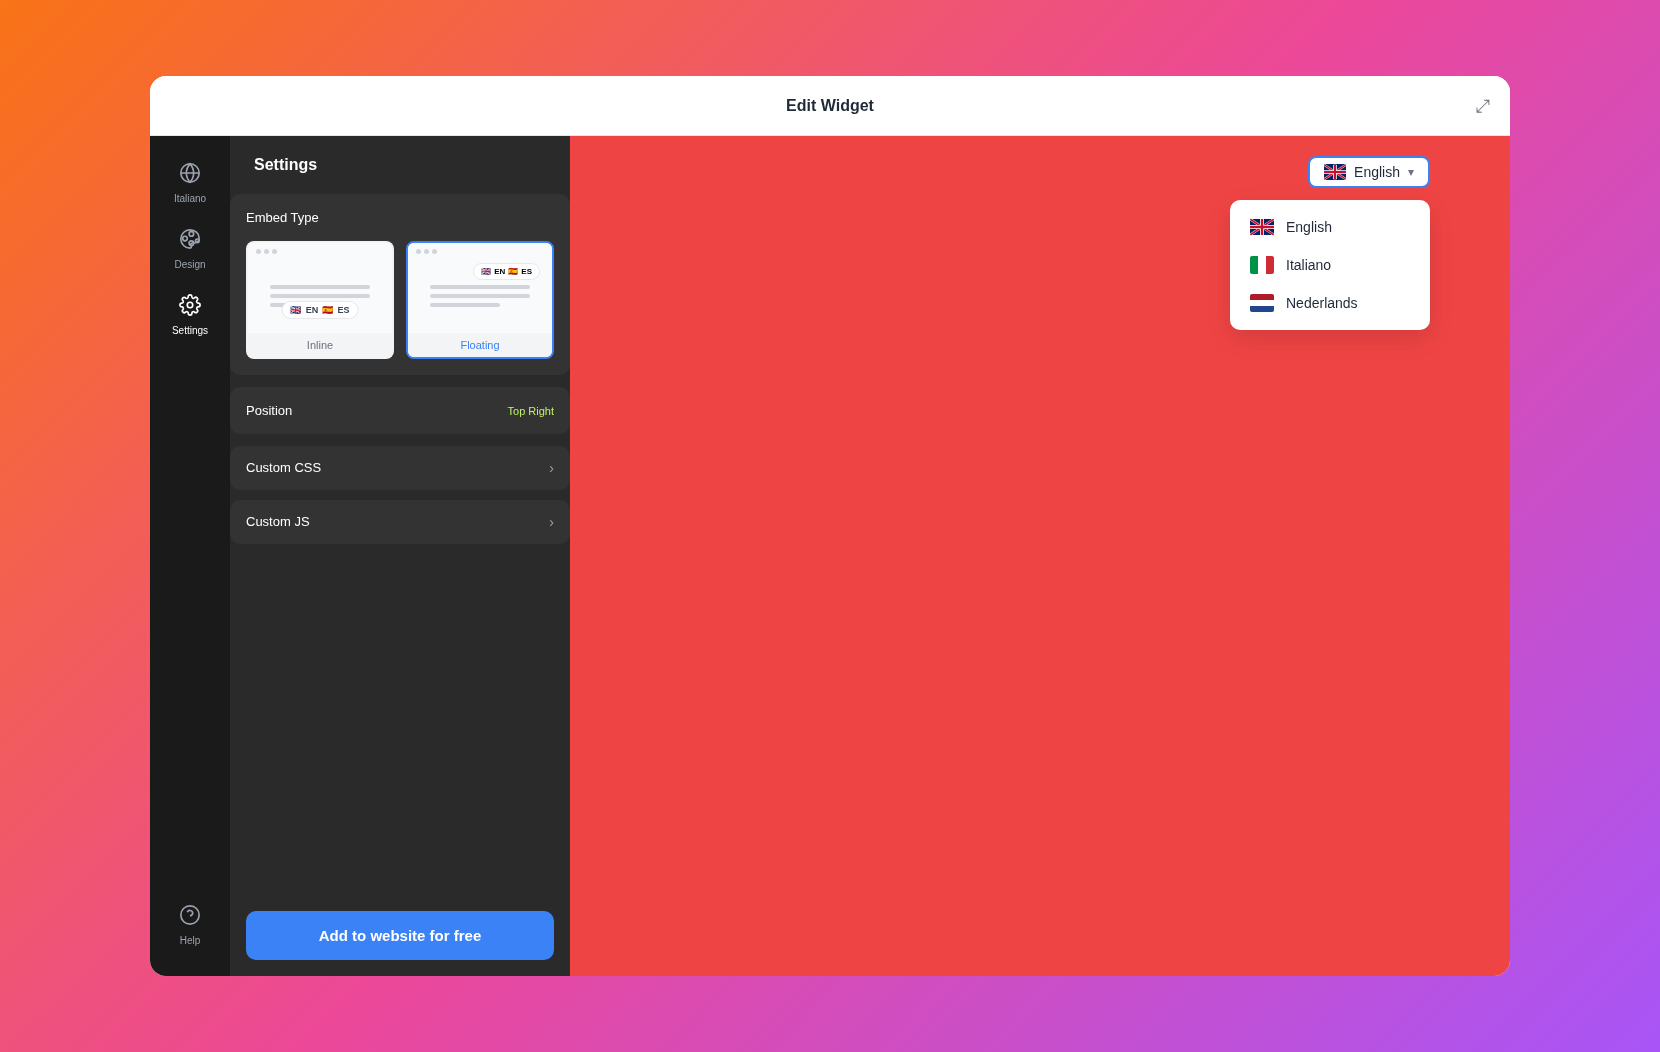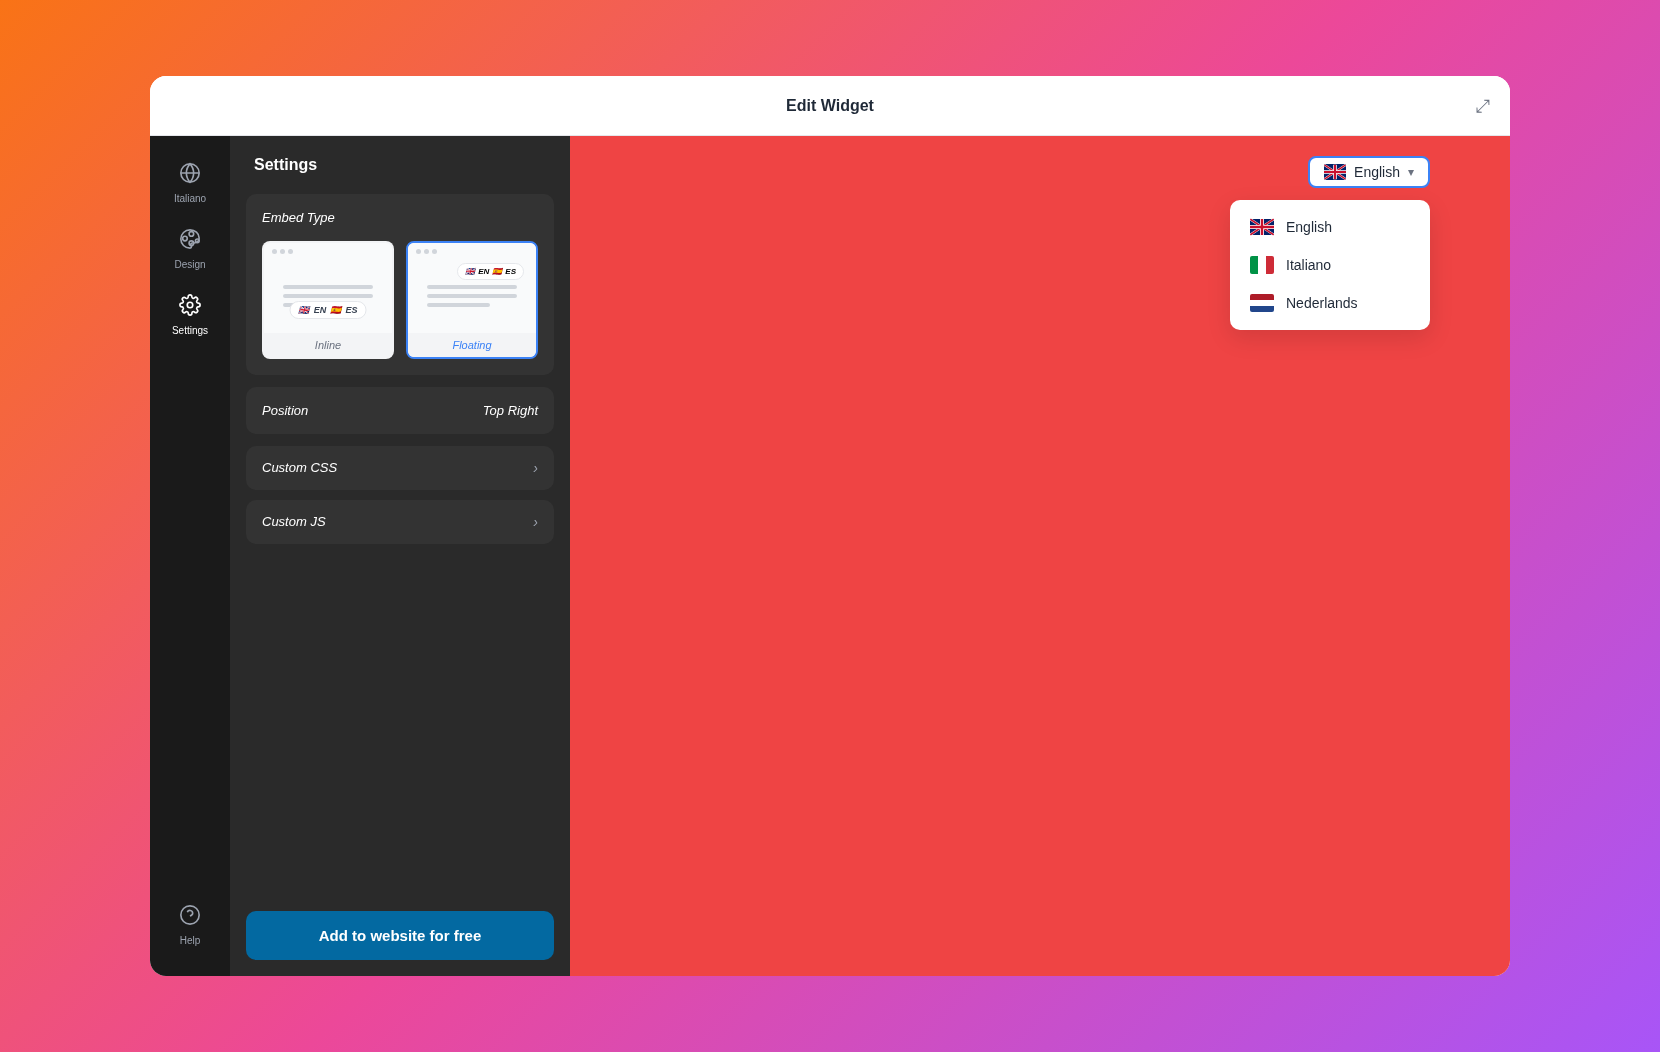--- a/index.html
+++ b/index.html
@@ -112,23 +112,22 @@
 
     .settings-header {
       padding: 20px 24px;
       color: #ffffff;
       font-size: 16px;
       font-weight: 600;
     }
 
     .settings-content {
       flex: 1;
-      padding: 0 16px;
+      padding: 0 0;
       overflow-y: auto;
-      font-style: italic;
     }
 
     .settings-section {
       background: #333333;
       border-radius: 10px;
       padding: 16px;
       margin-bottom: 12px;
     }
 
     .section-title {
@@ -247,22 +246,22 @@
       align-items: center;
       justify-content: space-between;
     }
 
     .position-label {
       color: #ffffff;
       font-size: 13px;
     }
 
     .position-value {
-      color: #ffffff;
-      font-size: 13px;
+      color: #bef264;
+      font-size: 11px;
       cursor: pointer;
     }
 
     
     .expandable-section {
       background: #333333;
       border-radius: 10px;
       padding: 14px 16px;
       margin-bottom: 10px;
       display: flex;
@@ -283,21 +282,21 @@
 
     
     .add-btn-container {
       padding: 16px;
       flex-shrink: 0;
     }
 
     .add-btn {
       width: 100%;
       padding: 16px;
-      background: #0369a1;
+      background: #3b82f6;
       color: white;
       border: none;
       border-radius: 10px;
       font-size: 15px;
       font-weight: 600;
       cursor: pointer;
     }
 
     
     .preview-area {

